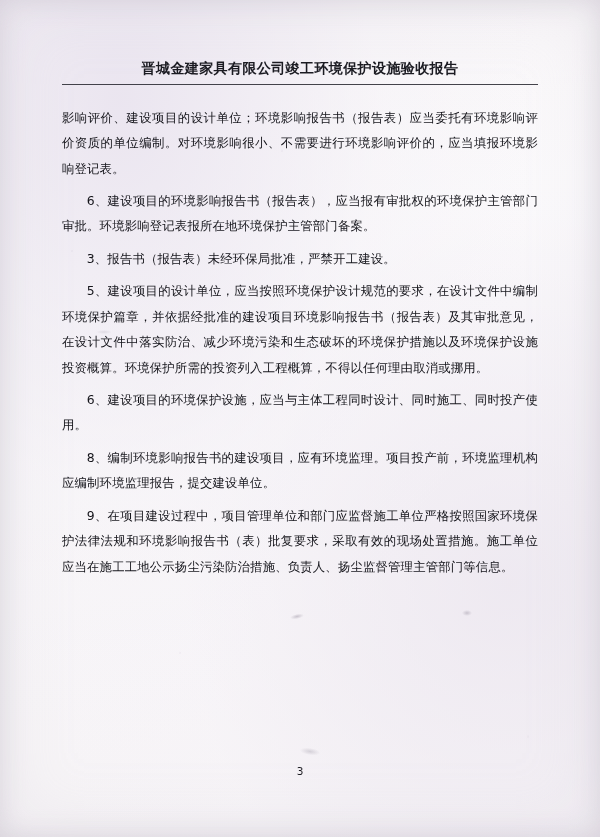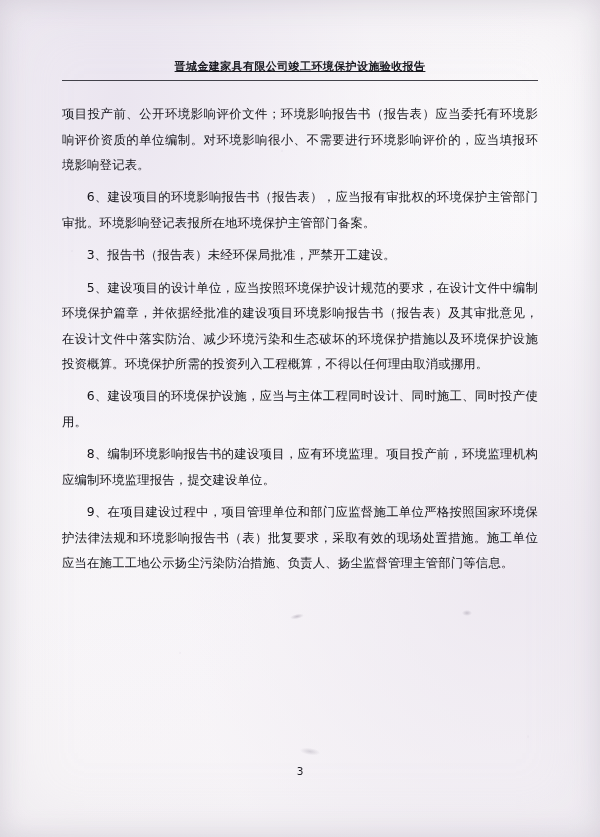--- a/index.html
+++ b/index.html
@@ -52,27 +52,26 @@
     position: absolute;
     left: 0; top: 0; right: 0; bottom: 0;
     padding: 60px 62px 30px 62px;
     box-sizing: border-box;
     z-index: 3;
   }
 
   .header-title {
     text-align: center;
     font-family: "DejaVu Sans", sans-serif;
-    font-size: 11px;
+    font-size: 14px;
     font-weight: bold;
     color: #1b1b22;
     letter-spacing: 0.4px;
     line-height: 1.2;
     margin-bottom: 7px;
-    text-decoration: underline;
   }
 
   .header-rule {
     height: 1px;
     background: #2a2a32;
     margin: 0 0 20px 0;
     opacity: 0.88;
   }
 
   .para {
@@ -141,21 +140,21 @@
   <div class="smudge smudge-a"></div>
   <div class="smudge smudge-b"></div>
   <div class="smudge smudge-c"></div>
   <div class="smudge smudge-d"></div>
 
   <div class="doc-body">
 
     <div class="header-title">晋城金建家具有限公司竣工环境保护设施验收报告</div>
     <div class="header-rule"></div>
 
-    <p class="para noindent">项目投产前、公开环境影响评价文件；环境影响报告书（报告表）应当委托有环境影响评价资质的单位编制。对环境影响很小、不需要进行环境影响评价的，应当填报环境影响登记表。</p>
+    <p class="para noindent">影响评价、建设项目的设计单位；环境影响报告书（报告表）应当委托有环境影响评价资质的单位编制。对环境影响很小、不需要进行环境影响评价的，应当填报环境影响登记表。</p>
 
     <p class="para indent">6、建设项目的环境影响报告书（报告表），应当报有审批权的环境保护主管部门审批。环境影响登记表报所在地环境保护主管部门备案。</p>
 
     <p class="para indent">3、报告书（报告表）未经环保局批准，严禁开工建设。</p>
 
 
     <p class="para indent">5、建设项目的设计单位，应当按照环境保护设计规范的要求，在设计文件中编制环境保护篇章，并依据经批准的建设项目环境影响报告书（报告表）及其审批意见，在设计文件中落实防治、减少环境污染和生态破坏的环境保护措施以及环境保护设施投资概算。环境保护所需的投资列入工程概算，不得以任何理由取消或挪用。</p>
 
     <p class="para indent">6、建设项目的环境保护设施，应当与主体工程同时设计、同时施工、同时投产使用。</p>
 

